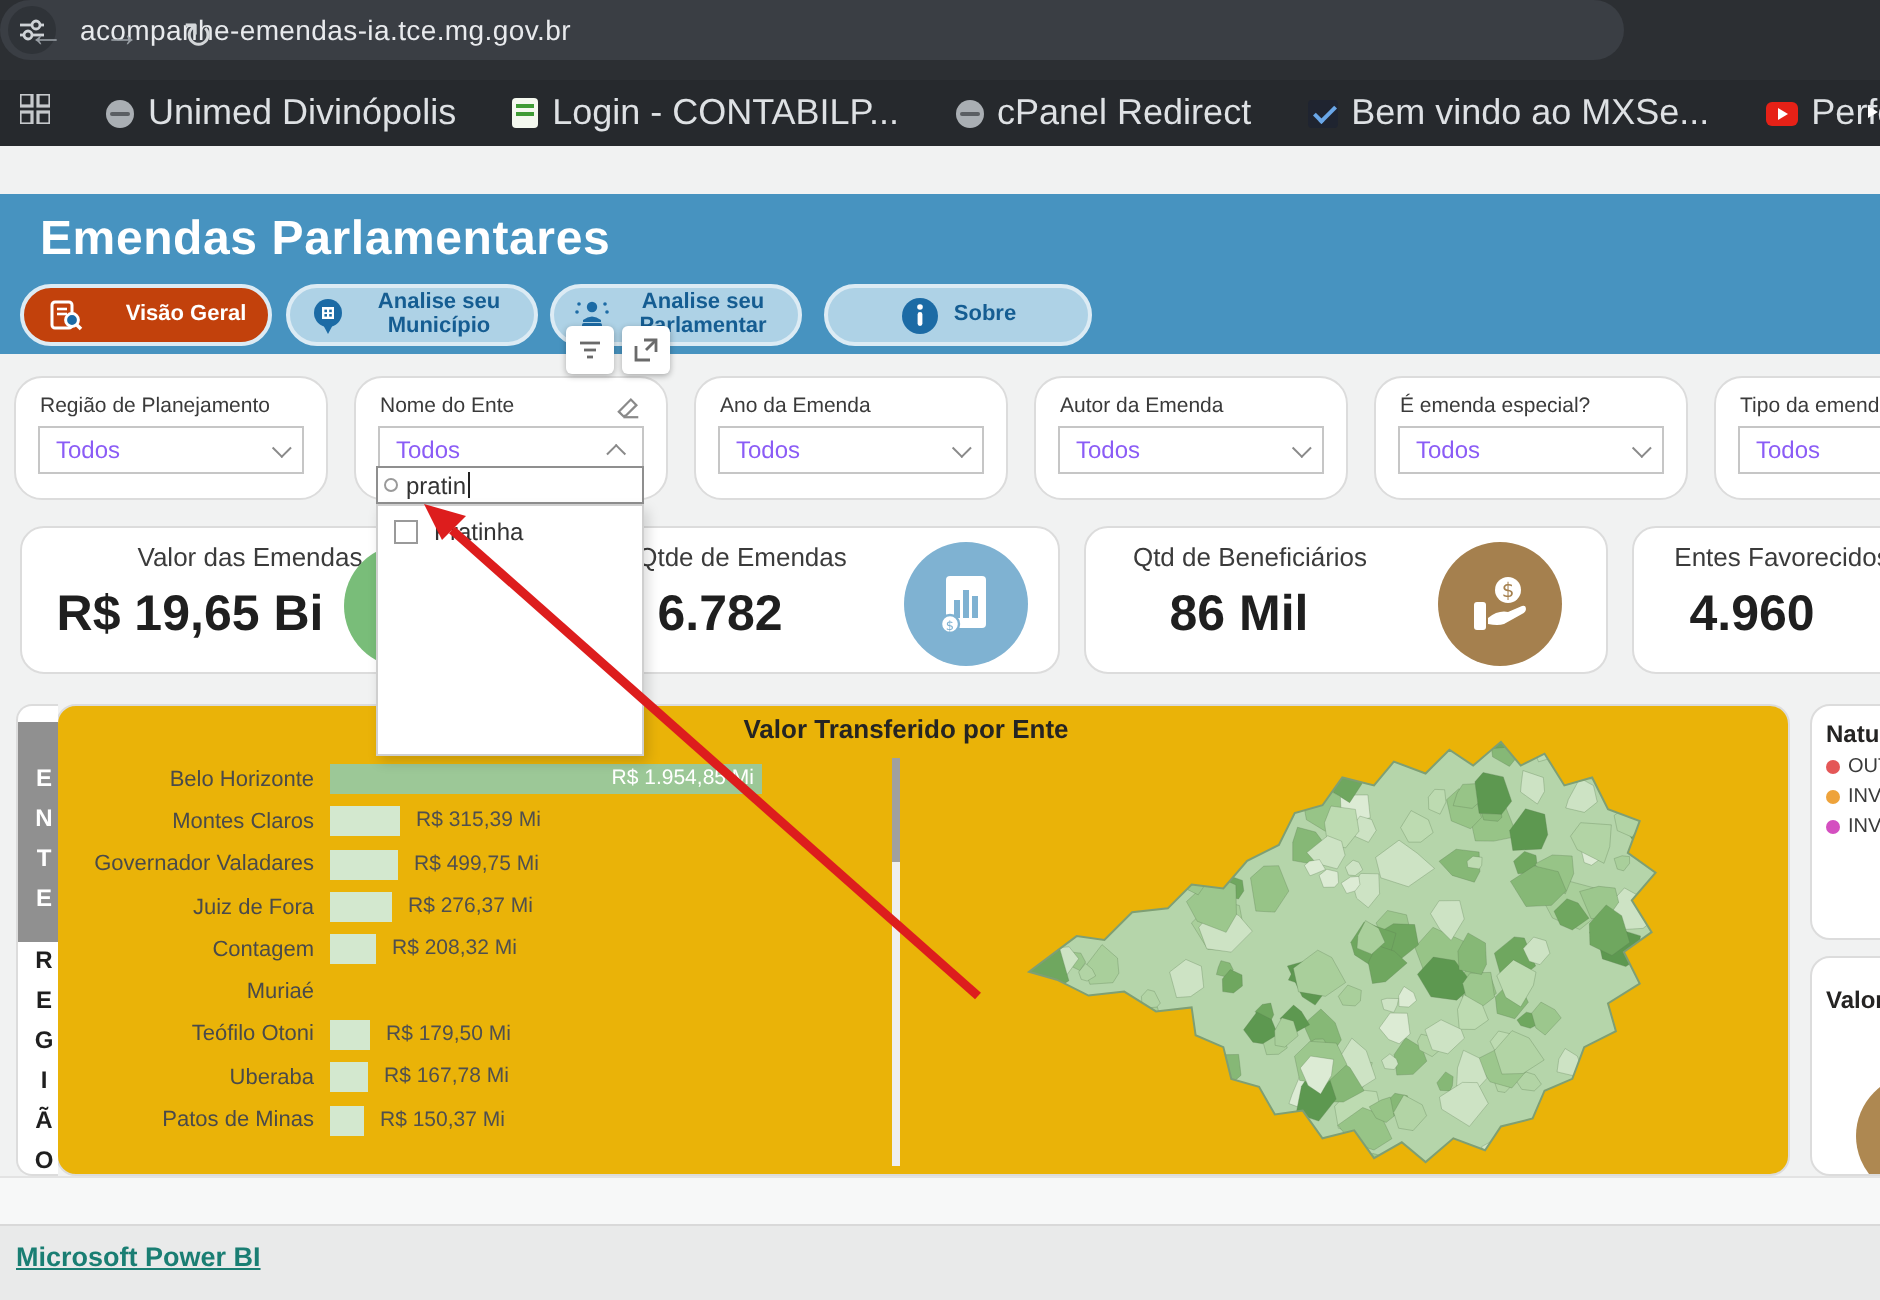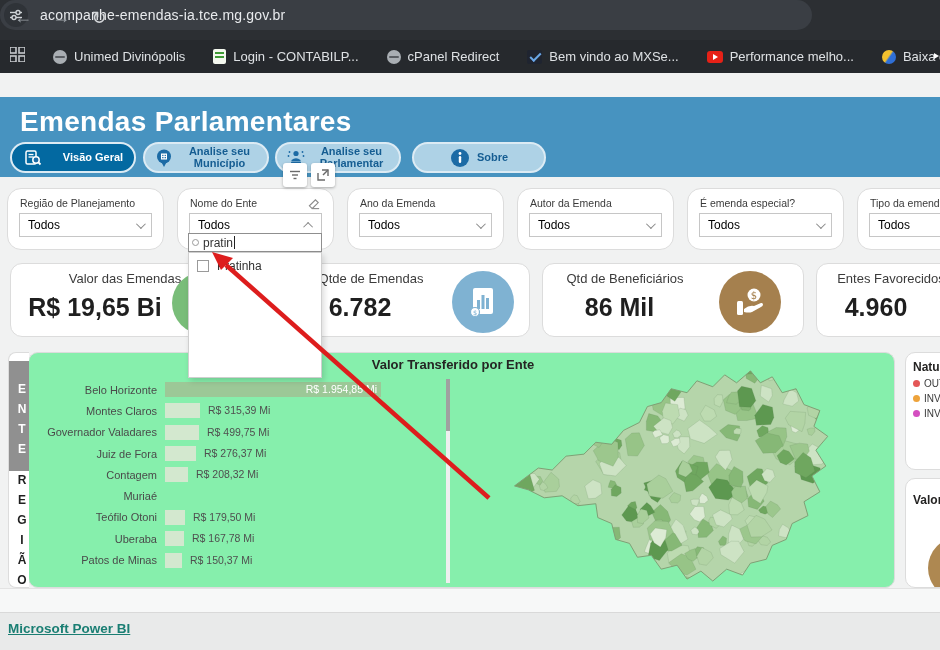--- a/index.html
+++ b/index.html
@@ -17,54 +17,54 @@
   #omnibox { left:118px; top:5px; width:812px; height:30px; background:#3a3e44; border-radius:15px;
              display:flex; align-items:center; padding-left:4px; }
   #tune-wrap { width:24px; height:24px; border-radius:50%; background:#2f3338; display:flex; align-items:center; justify-content:center; }
   #url-text { color:#e8eaed; font-size:14px; margin-left:12px; letter-spacing:.2px; }
 
   #bookmarks { left:0; top:40px; width:940px; height:33px; background:#26292d;
                display:flex; align-items:center; padding-left:10px; }
   #apps-grid { margin-right:12px; cursor:pointer; }
   #bm-sep { width:1px; height:16px; background:#4a4d52; margin-right:16px; }
   .bm { display:flex; align-items:center; gap:7px; margin-right:28px; cursor:pointer; white-space:nowrap; }
-  .bm-label { color:#dee1e4; font-size:13px; }
+  .bm-label { color:#dee1e4; font-size:18px; }
   .bi { flex:none; position:relative; }
   .bi-globe { width:14px; height:14px; border-radius:50%; background:#a9aeb3; }
   .bi-globe::after { content:""; position:absolute; left:2px; top:6px; width:10px; height:2px; background:#5a5e63; border-radius:2px; }
   .bi-page-green { width:13px; height:15px; background:#f4f8ef; border-radius:2px; }
   .bi-page-green::after { content:""; position:absolute; left:2px; top:3px; width:9px; height:8px;
       background:linear-gradient(#3f9b35 2px, #f4f8ef 2px, #f4f8ef 4px, #3f9b35 4px, #3f9b35 6px, #f4f8ef 6px); }
   .bi-check-blue { width:15px; height:14px; background:#1f2430; border-radius:2px; }
   .bi-check-blue::after { content:""; position:absolute; left:3px; top:3px; width:9px; height:4px;
       border-left:2.5px solid #6aa7e8; border-bottom:2.5px solid #6aa7e8; transform:rotate(-45deg); }
   .bi-youtube { width:16px; height:12px; background:#e62117; border-radius:3px; }
   .bi-youtube::after { content:""; position:absolute; left:6px; top:3px; border-left:5px solid #fff;
       border-top:3px solid transparent; border-bottom:3px solid transparent; }
   .bi-swirl { width:14px; height:14px; border-radius:50%; background:linear-gradient(125deg,#f2c02e 45%,#2f6fd6 55%); }
   #bm-partial { position:absolute; left:928px; top:50px; }
 
   
   #pbheader { left:0; top:97px; width:940px; height:80px; background:#4793c0; }
-  #pbtitle { position:absolute; left:20px; top:9px; color:#fff; font-size:28px; font-weight:bold; letter-spacing:.3px; }
+  #pbtitle { position:absolute; left:20px; top:9px; color:#fff; font-size:24px; font-weight:bold; letter-spacing:.3px; }
   .navbtn { position:absolute; top:45px; height:31px; border-radius:17px; border:2px solid #dcebf4;
             background:#aed2e6; color:#155d92; font-weight:bold; font-size:11px;
             display:flex; align-items:center; justify-content:center; gap:7px; cursor:pointer; line-height:1.05; text-align:center; }
-  .navbtn.active { background:#0369a1; color:#fff;gap:20px; }
+  .navbtn.active { background:#c2410c; color:#fff;gap:20px; }
   .nicon { width:20px; height:20px; flex:none; display:flex; align-items:center; justify-content:center; }
   .hbtn { position:absolute; width:24px; height:24px; background:#fff; border-radius:3px;
           box-shadow:0 1px 3px rgba(0,0,0,.3); display:flex; align-items:center; justify-content:center; cursor:pointer; z-index:5; }
 
   
   #filters { left:7px; top:188px; width:1020px; height:62px; display:flex; gap:13px; }
   .fcard { width:157px; height:62px; background:#fff; border:1.5px solid #dcdcdc; border-radius:14px; position:relative; flex:none; }
   .flabel { position:absolute; left:12px; top:8px; font-size:10.5px; color:#3a3a3a; }
   .fselect { position:absolute; left:11px; top:24px; right:11px; height:24px; border:1px solid #c6c6c6;
              background:#fff; display:flex; align-items:center; padding:0 8px; cursor:pointer; }
-  .fvalue { font-size:12px; color:#000000; flex:1; }
+  .fvalue { font-size:12px; color:#8b5cf6; flex:1; }
   .chev { width:7px; height:7px; border-right:1.5px solid #8a8a8a; border-bottom:1.5px solid #8a8a8a;
           transform:rotate(45deg) translateY(-2px); }
   .chev.up { transform:rotate(-135deg) translateY(-2px); }
   .eraser { position:absolute; right:12px; top:8px; width:13px; height:13px; cursor:pointer; }
 
   
   #dd-search { left:188px; top:233px; width:134px; height:19px; background:#fff; border:1px solid #8f8f8f;
                display:flex; align-items:center; z-index:40; padding-left:3px; }
   #dd-mag { width:7px; height:7px; border:1.3px solid #9a9a9a; border-radius:50%; margin-right:4px; flex:none; }
   #dd-query { font-size:12px; color:#333; }
@@ -85,21 +85,21 @@
   .kpi:nth-child(1) .kpi-value { padding-right:60px; }
   .kpi:nth-child(2) .kpi-title { padding-right:40px; }  .kpi:nth-child(2) .kpi-value { padding-right:62px; }
   .kpi:nth-child(3) .kpi-title { padding-right:96px; }  .kpi:nth-child(3) .kpi-value { padding-right:107px; }
   .kpi:nth-child(4) .kpi-title { padding-right:130px; } .kpi:nth-child(4) .kpi-value { padding-right:160px; }
   .kpi-icon { position:absolute; width:62px; height:62px; border-radius:50%; display:flex; align-items:center; justify-content:center; }
   #icon-money { left:172px; top:272px; background:#79bd79; }
   #icon-report { left:452px; top:271px; background:#7fb2d2; }
   #icon-hand { left:719px; top:271px; background:#a5804e; }
 
   
-  #chart-card { left:28px; top:352px; width:867px; height:236px; background:#86efac; border:1.5px solid #dcdcdc;
+  #chart-card { left:28px; top:352px; width:867px; height:236px; background:#eab308; border:1.5px solid #dcdcdc;
                 border-radius:10px; overflow:hidden; }
   #chart-title { position:absolute; left:0; top:4px; width:848px; text-align:center;
                  font-size:13px; font-weight:bold; color:#252423; }
   #bars { position:absolute; left:2px; top:26px; width:416px; }
   .brow { display:flex; align-items:center; height:21.3px; cursor:pointer; }
   .bcat { width:134px; text-align:right; padding-right:8px; font-size:11px; color:#4a4a4a; flex:none;
           white-space:nowrap; overflow:hidden; }
   .bwrap { position:relative; height:15px; flex:1; }
   .bar { position:absolute; left:0; top:0; height:15px; background:#d3e8cf; }
   .bar.big { background:#9cc897; }

